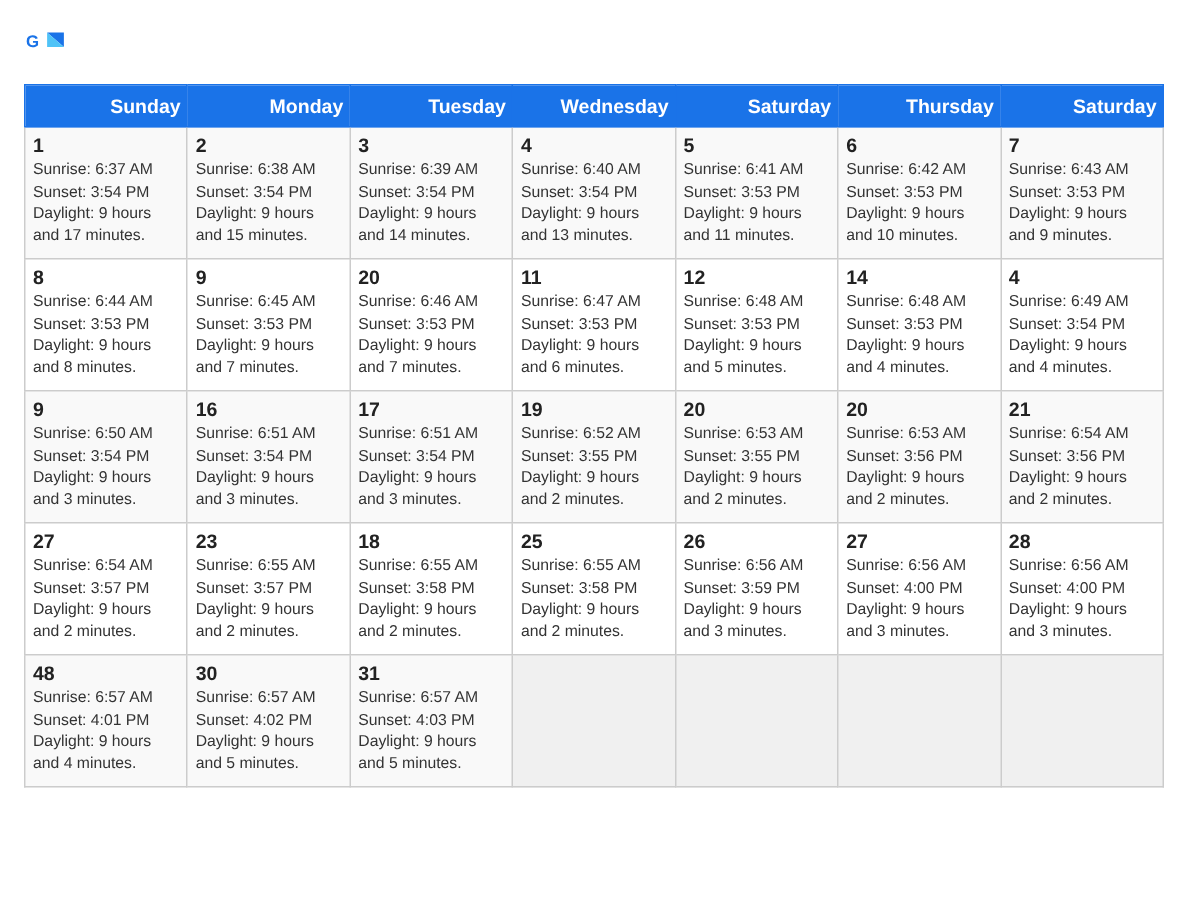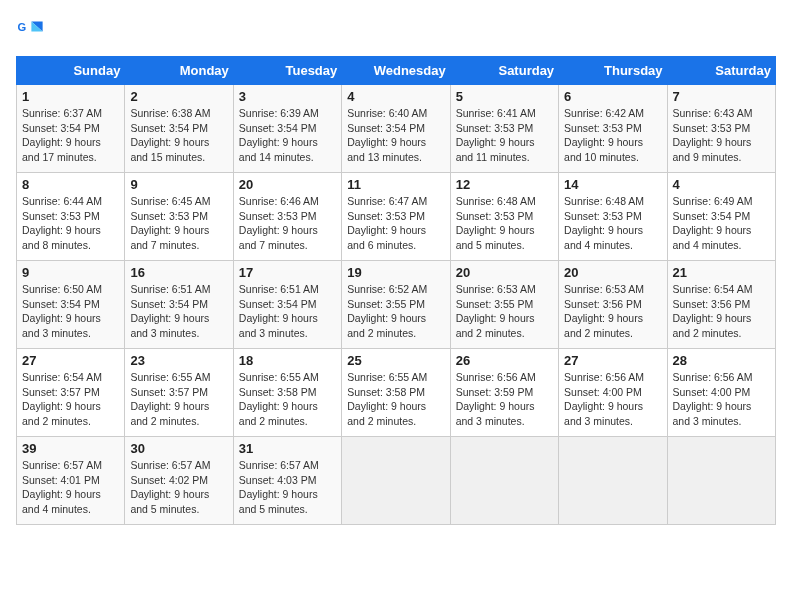--- a/index.html
+++ b/index.html
@@ -349,21 +349,21 @@
         <span class="day-num">28</span>
         <div class="day-info">
           Sunrise: 6:56 AM<br>
           Sunset: 4:00 PM<br>
           Daylight: 9 hours and 3 minutes.
         </div>
       </td>
       </tr>
       <tr>
         <td>
-        <span class="day-num">39</span>
+        <span class="day-num">48</span>
         <div class="day-info">
           Sunrise: 6:57 AM<br>
           Sunset: 4:01 PM<br>
           Daylight: 9 hours and 4 minutes.
         </div>
       </td>
         <td>
         <span class="day-num">30</span>
         <div class="day-info">
           Sunrise: 6:57 AM<br>

